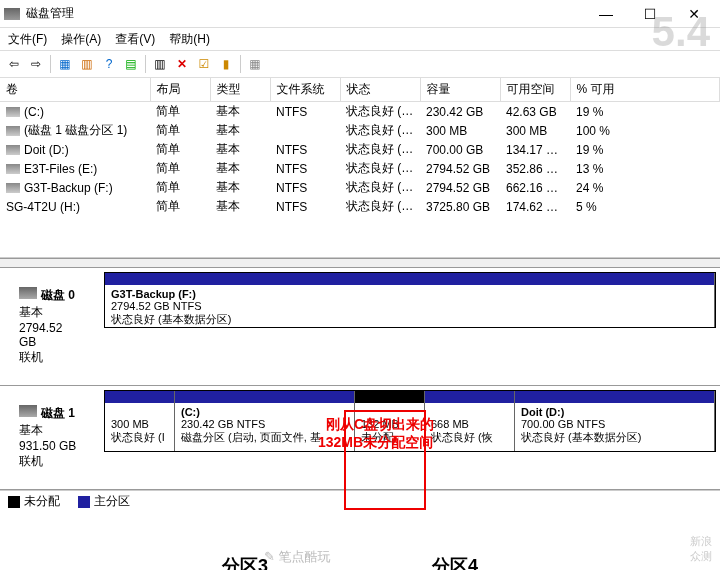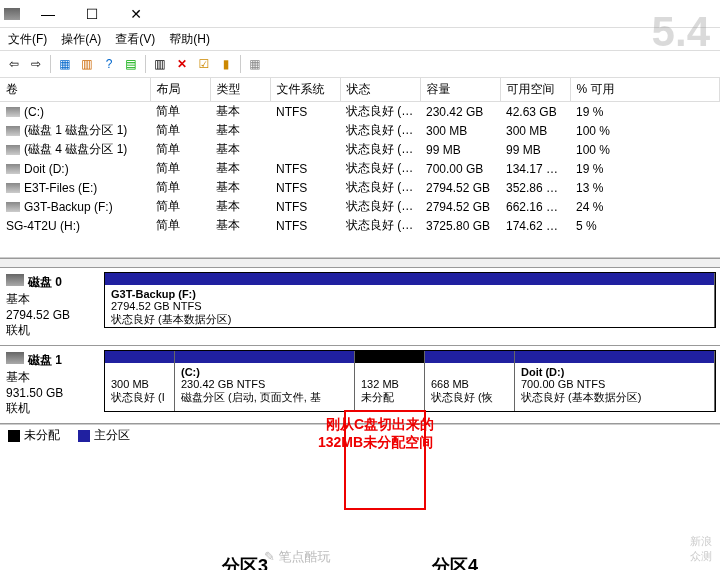--- a/index.html
+++ b/index.html
@@ -19,21 +19,21 @@
 
 .table-wrap { height: 180px; overflow: hidden; border-bottom: 1px solid #ccc; }
 table { width: 100%; border-collapse: collapse; font-size: 12px; }
 th { text-align: left; font-weight: normal; padding: 3px 6px; border-right: 1px solid #ddd; border-bottom: 1px solid #ddd; background: #fff; }
 td { padding: 1px 6px; white-space: nowrap; }
 .vol-icon { display: inline-block; width: 14px; height: 10px; background: linear-gradient(#888,#ccc); margin-right: 4px; vertical-align: middle; }
 
 .divider { height: 10px; background: #f0f0f0; border-top: 1px solid #999; border-bottom: 1px solid #999; }
 
 .disk-panel { display: flex; border-bottom: 1px solid #999; }
-.disk-label { width: 100px; padding: 6px; font-size: 12px; }
+.disk-label { width: 100px; padding: 19px; font-size: 12px; }
 .disk-label .dicon { display:inline-block; width: 18px; height: 12px; background: linear-gradient(#666,#aaa); margin-right:4px; }
 .disk-layout { flex: 1; padding: 4px; position: relative; }
 
 .part-row { display: flex; border: 1px solid #000; height: 56px; }
 .part { border-right: 1px solid #666; padding: 4px 6px; font-size: 11px; position: relative; overflow: hidden; }
 .part .top { height: 12px; background: #2020a0; margin: -4px -6px 3px -6px; }
 .part .top.black { background: #000; }
 .part b { font-weight: bold; }
 
 .legend { height: 22px; display: flex; align-items: center; padding: 0 8px; gap: 18px; font-size: 12px; border-top: 1px solid #ccc; }
@@ -43,20 +43,21 @@
 .redbox { position: absolute; border: 2px solid #e00; pointer-events: none; }
 .watermark-ver { position: absolute; right: 10px; top: 8px; font-size: 42px; font-weight: bold; color: rgba(150,150,150,0.35); }
 .watermark-bottom { position: absolute; bottom: 4px; left: 264px; color: #bbb; font-size: 13px; }
 .watermark-br { position: absolute; bottom: 6px; right: 8px; color: #ccc; font-size: 11px; text-align: right; }
 </style>
 </head>
 <body>
 
 <div class="titlebar">
   <span class="icon"></span>
+  <span class="title">磁盘管理</span>
   <div class="winbtns">
     <span>—</span>
     <span>☐</span>
     <span>✕</span>
   </div>
 </div>
 
 <div class="menubar">
   <span>文件(F)</span>
   <span>操作(A)</span>
@@ -110,30 +111,20 @@
           <td><span class="vol-icon"></span>(磁盘 1 磁盘分区 1)</td>
           <td>简单</td>
           <td>基本</td>
           <td></td>
           <td>状态良好 (…</td>
           <td>300 MB</td>
           <td>300 MB</td>
           <td>100 %</td>
         </tr>
         <tr>
-          <td><span class="vol-icon"></span>(磁盘 4 磁盘分区 1)</td>
-          <td>简单</td>
-          <td>基本</td>
-          <td></td>
-          <td>状态良好 (…</td>
-          <td>99 MB</td>
-          <td>99 MB</td>
-          <td>100 %</td>
-        </tr>
-        <tr>
           <td><span class="vol-icon"></span>Doit (D:)</td>
           <td>简单</td>
           <td>基本</td>
           <td>NTFS</td>
           <td>状态良好 (…</td>
           <td>700.00 GB</td>
           <td>134.17 …</td>
           <td>19 %</td>
         </tr>
         <tr>

